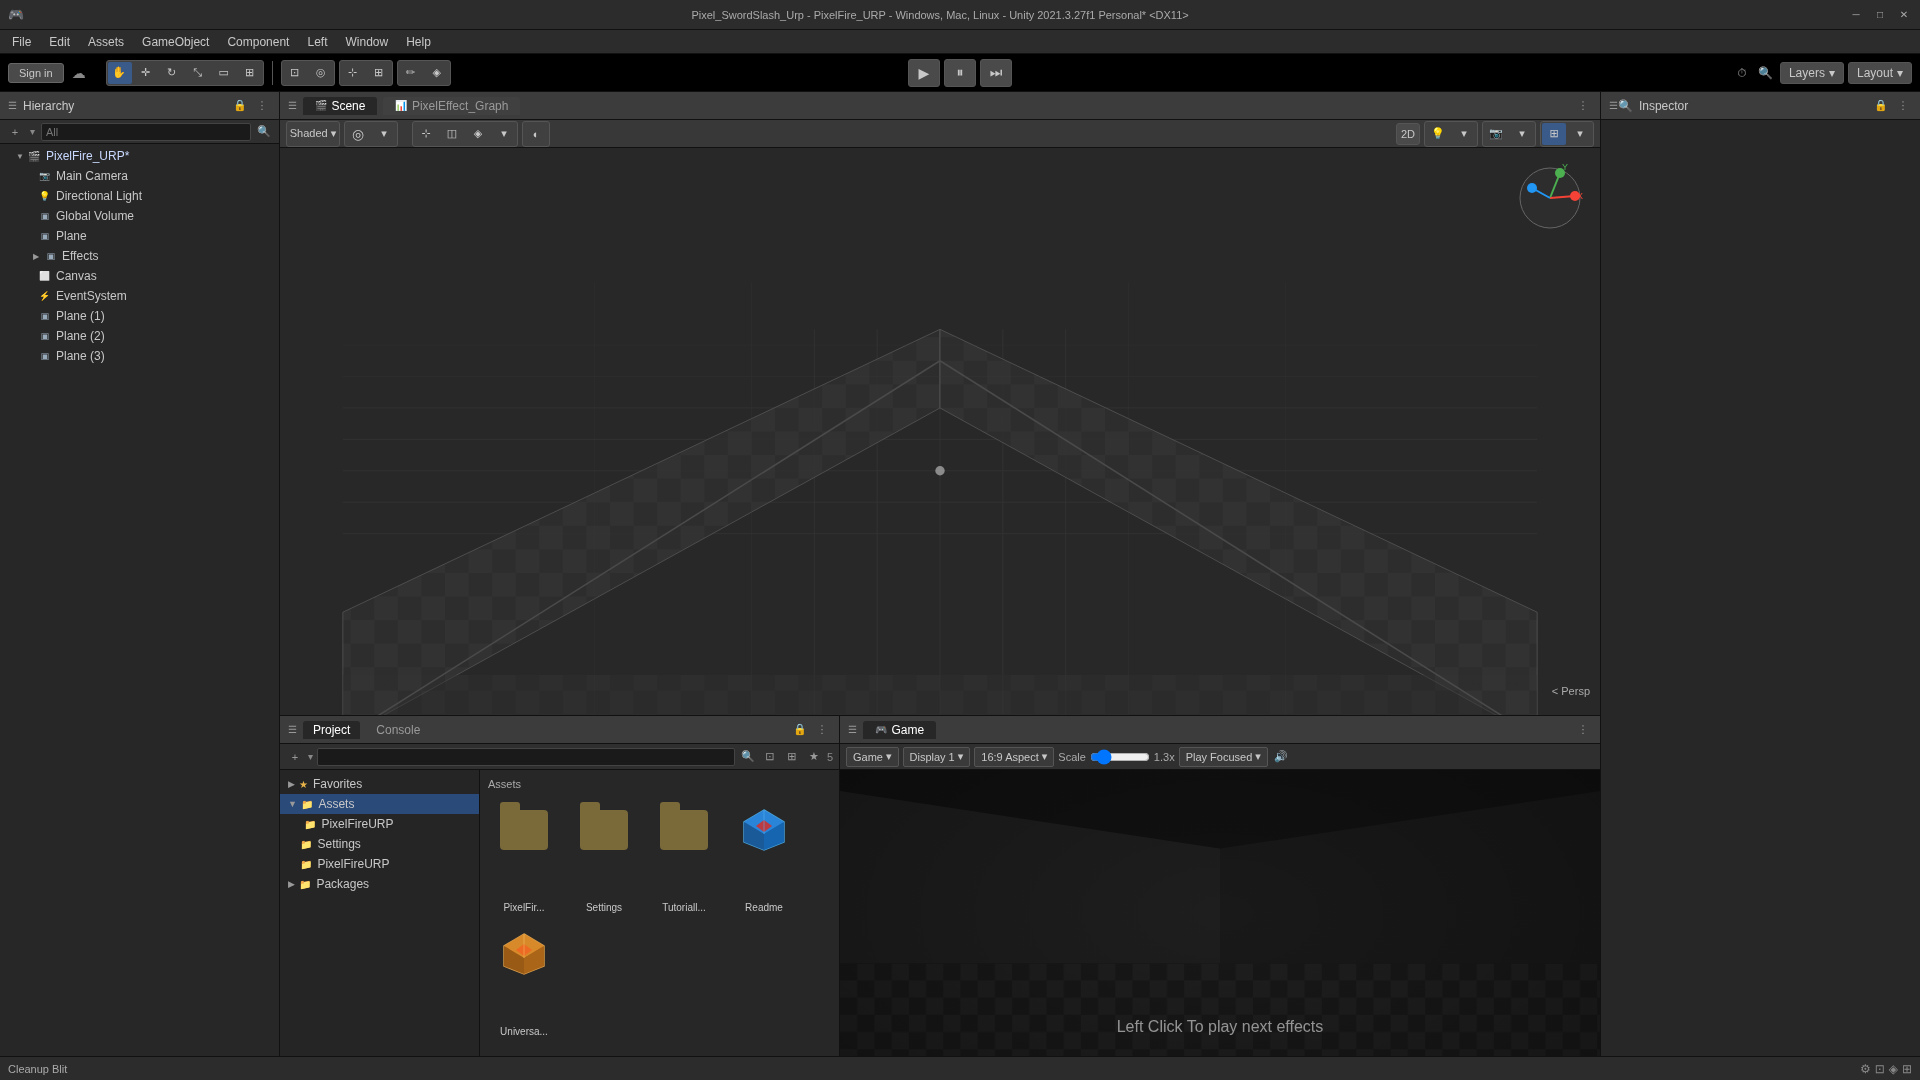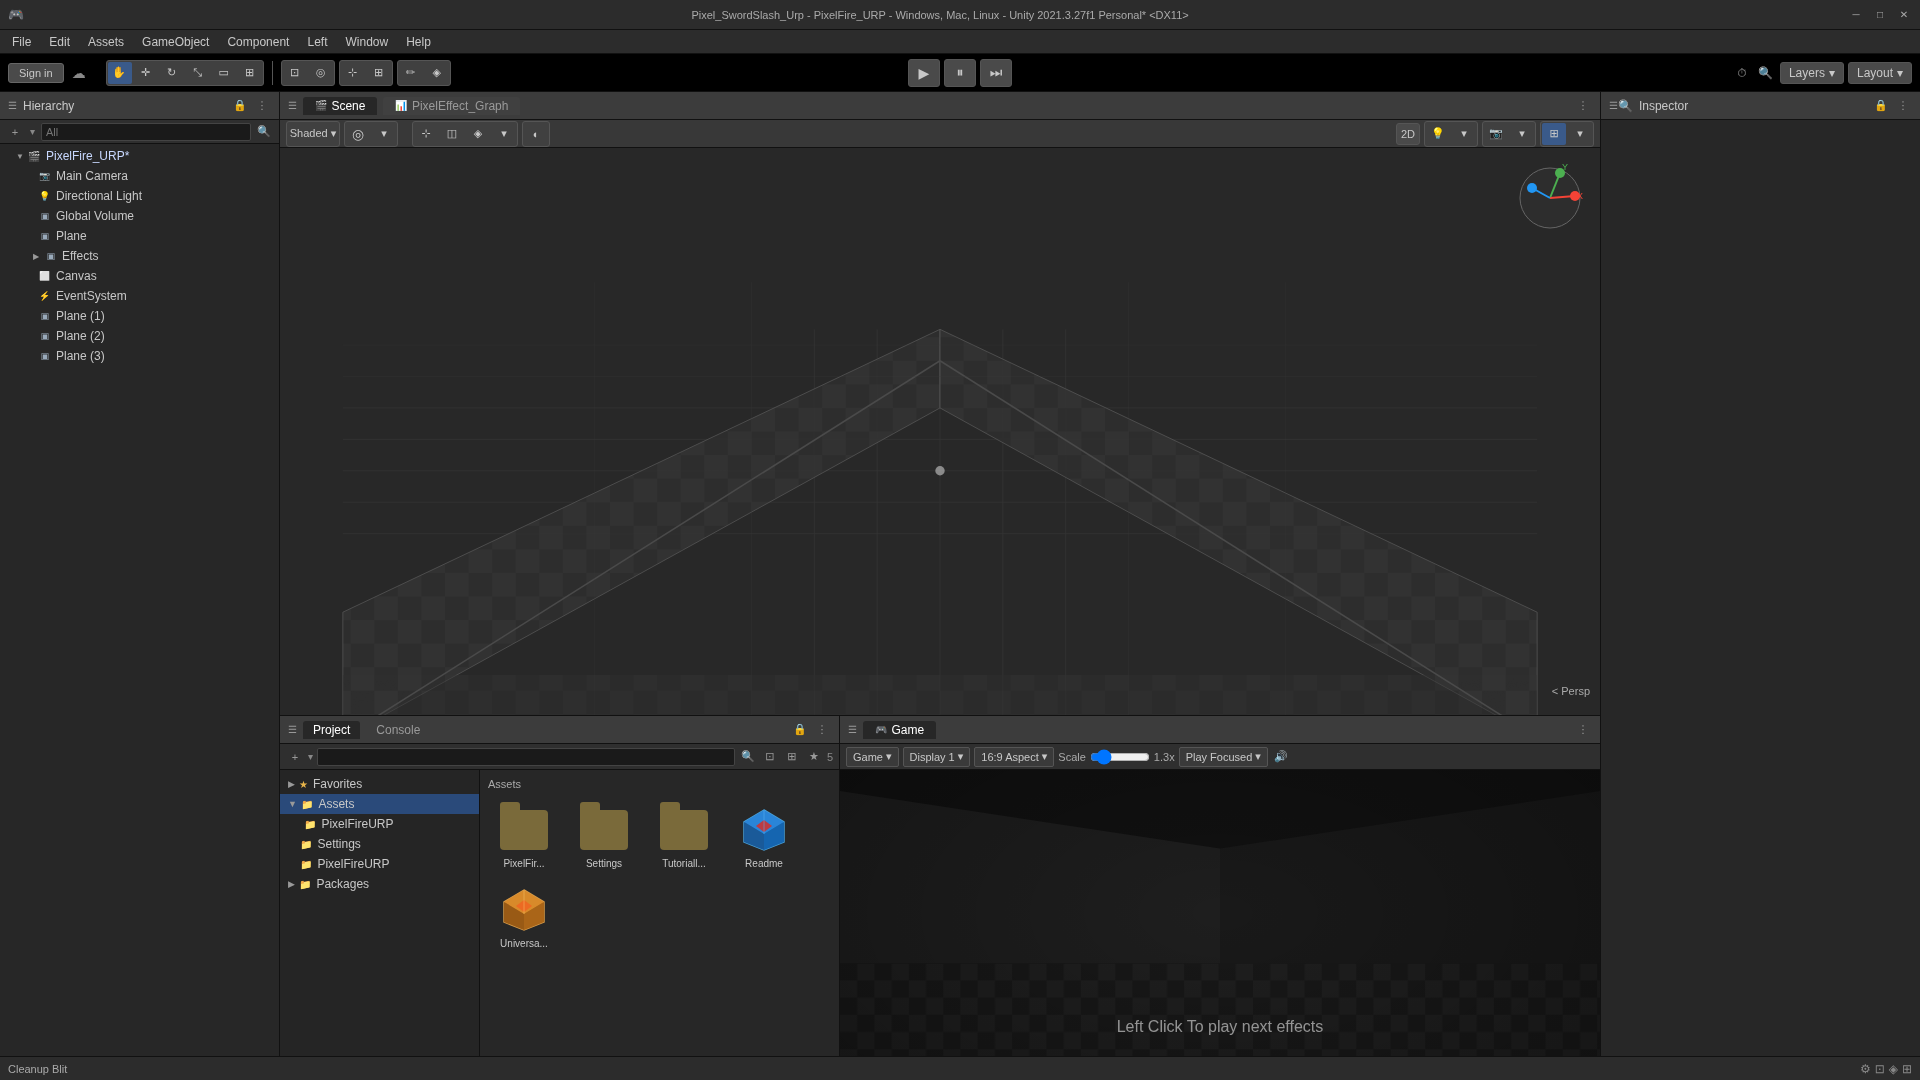--- a/index.html
+++ b/index.html
@@ -483,20 +483,21 @@
       align-items: center;
       justify-content: center;
       font-size: 32px;
     }
     .file-label {
       font-size: 10px;
       color: #c8c8c8;
       text-align: center;
       word-break: break-all;
       line-height: 1.2;
+      margin-top: 44px;
     }
 
     
     .folder-icon-shape {
       width: 48px;
       height: 40px;
       background: #7a6a3a;
       border-radius: 0 4px 4px 4px;
       position: relative;
     }

